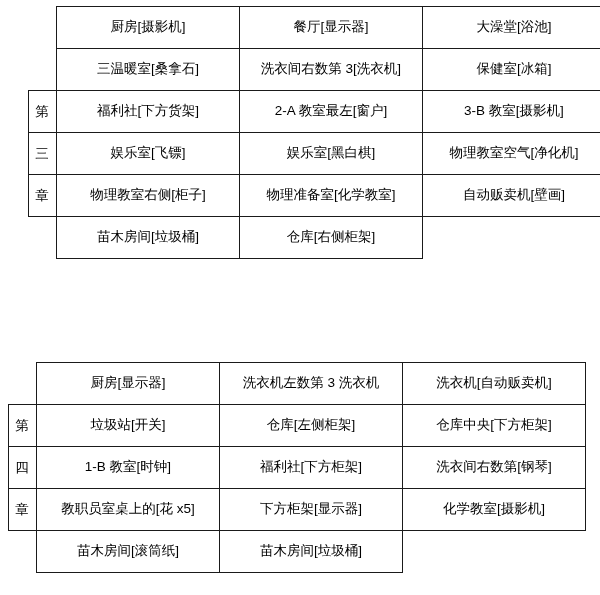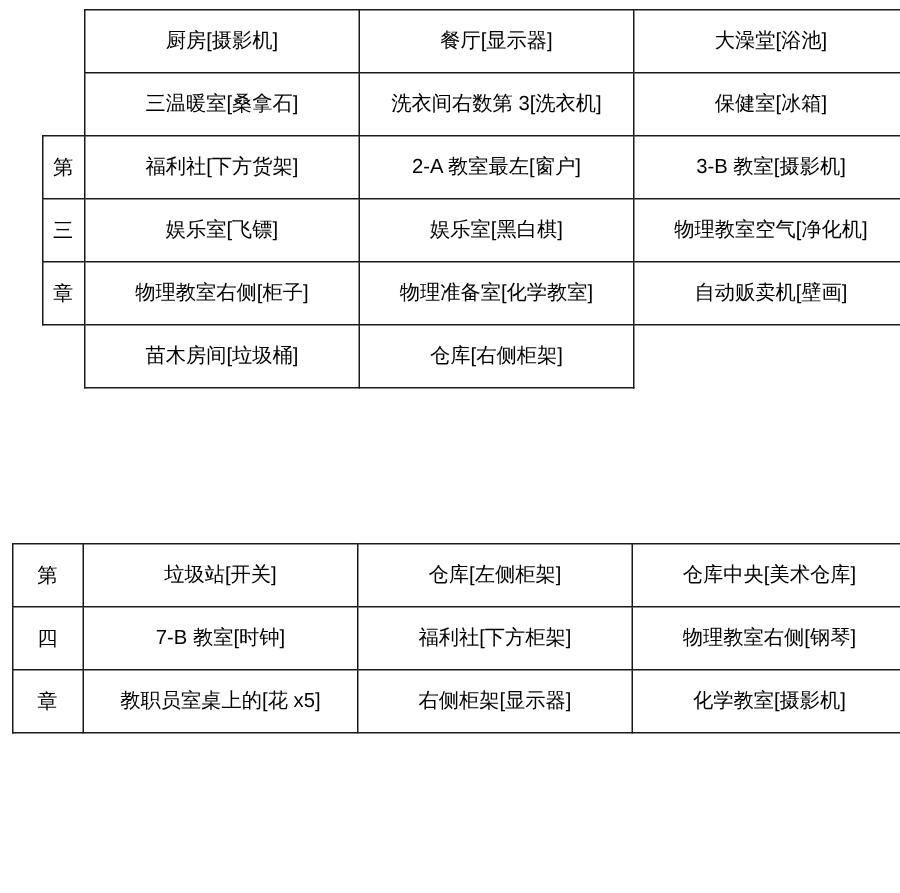--- a/index.html
+++ b/index.html
@@ -113,39 +113,51 @@
         <td class="data-cell">苗木房间[垃圾桶]</td>
         <td class="data-cell">仓库[右侧柜架]</td>
         <td class="data-cell blank-right"></td>
       </tr>
     </tbody>
   </table>
 
   <table class="table-block" id="table-chapter4">
     <tbody>
       <tr>
+        <td class="no-border"></td>
+        <td class="data-cell">厨房[显示器]</td>
+        <td class="data-cell">洗衣机左数第 3 洗衣机</td>
+        <td class="data-cell">洗衣机[自动贩卖机]</td>
+      </tr>
+      <tr>
         <td class="chapter-cell">
           <span class="chapter-char">第</span>
         </td>
         <td class="data-cell">垃圾站[开关]</td>
         <td class="data-cell">仓库[左侧柜架]</td>
-        <td class="data-cell">仓库中央[美术仓库]</td>
+        <td class="data-cell">仓库中央[下方柜架]</td>
       </tr>
       <tr>
         <td class="chapter-cell">
           <span class="chapter-char">四</span>
         </td>
-        <td class="data-cell">7-B 教室[时钟]</td>
+        <td class="data-cell">1-B 教室[时钟]</td>
         <td class="data-cell">福利社[下方柜架]</td>
-        <td class="data-cell">物理教室右侧[钢琴]</td>
+        <td class="data-cell">洗衣间右数第[钢琴]</td>
       </tr>
       <tr>
         <td class="chapter-cell">
           <span class="chapter-char">章</span>
         </td>
         <td class="data-cell">教职员室桌上的[花 x5]</td>
-        <td class="data-cell">右侧柜架[显示器]</td>
+        <td class="data-cell">下方柜架[显示器]</td>
         <td class="data-cell">化学教室[摄影机]</td>
+      </tr>
+      <tr>
+        <td class="no-border"></td>
+        <td class="data-cell">苗木房间[滚筒纸]</td>
+        <td class="data-cell">苗木房间[垃圾桶]</td>
+        <td class="data-cell blank-right"></td>
       </tr>
     </tbody>
   </table>
 
 </div>
 
 </body></html>

